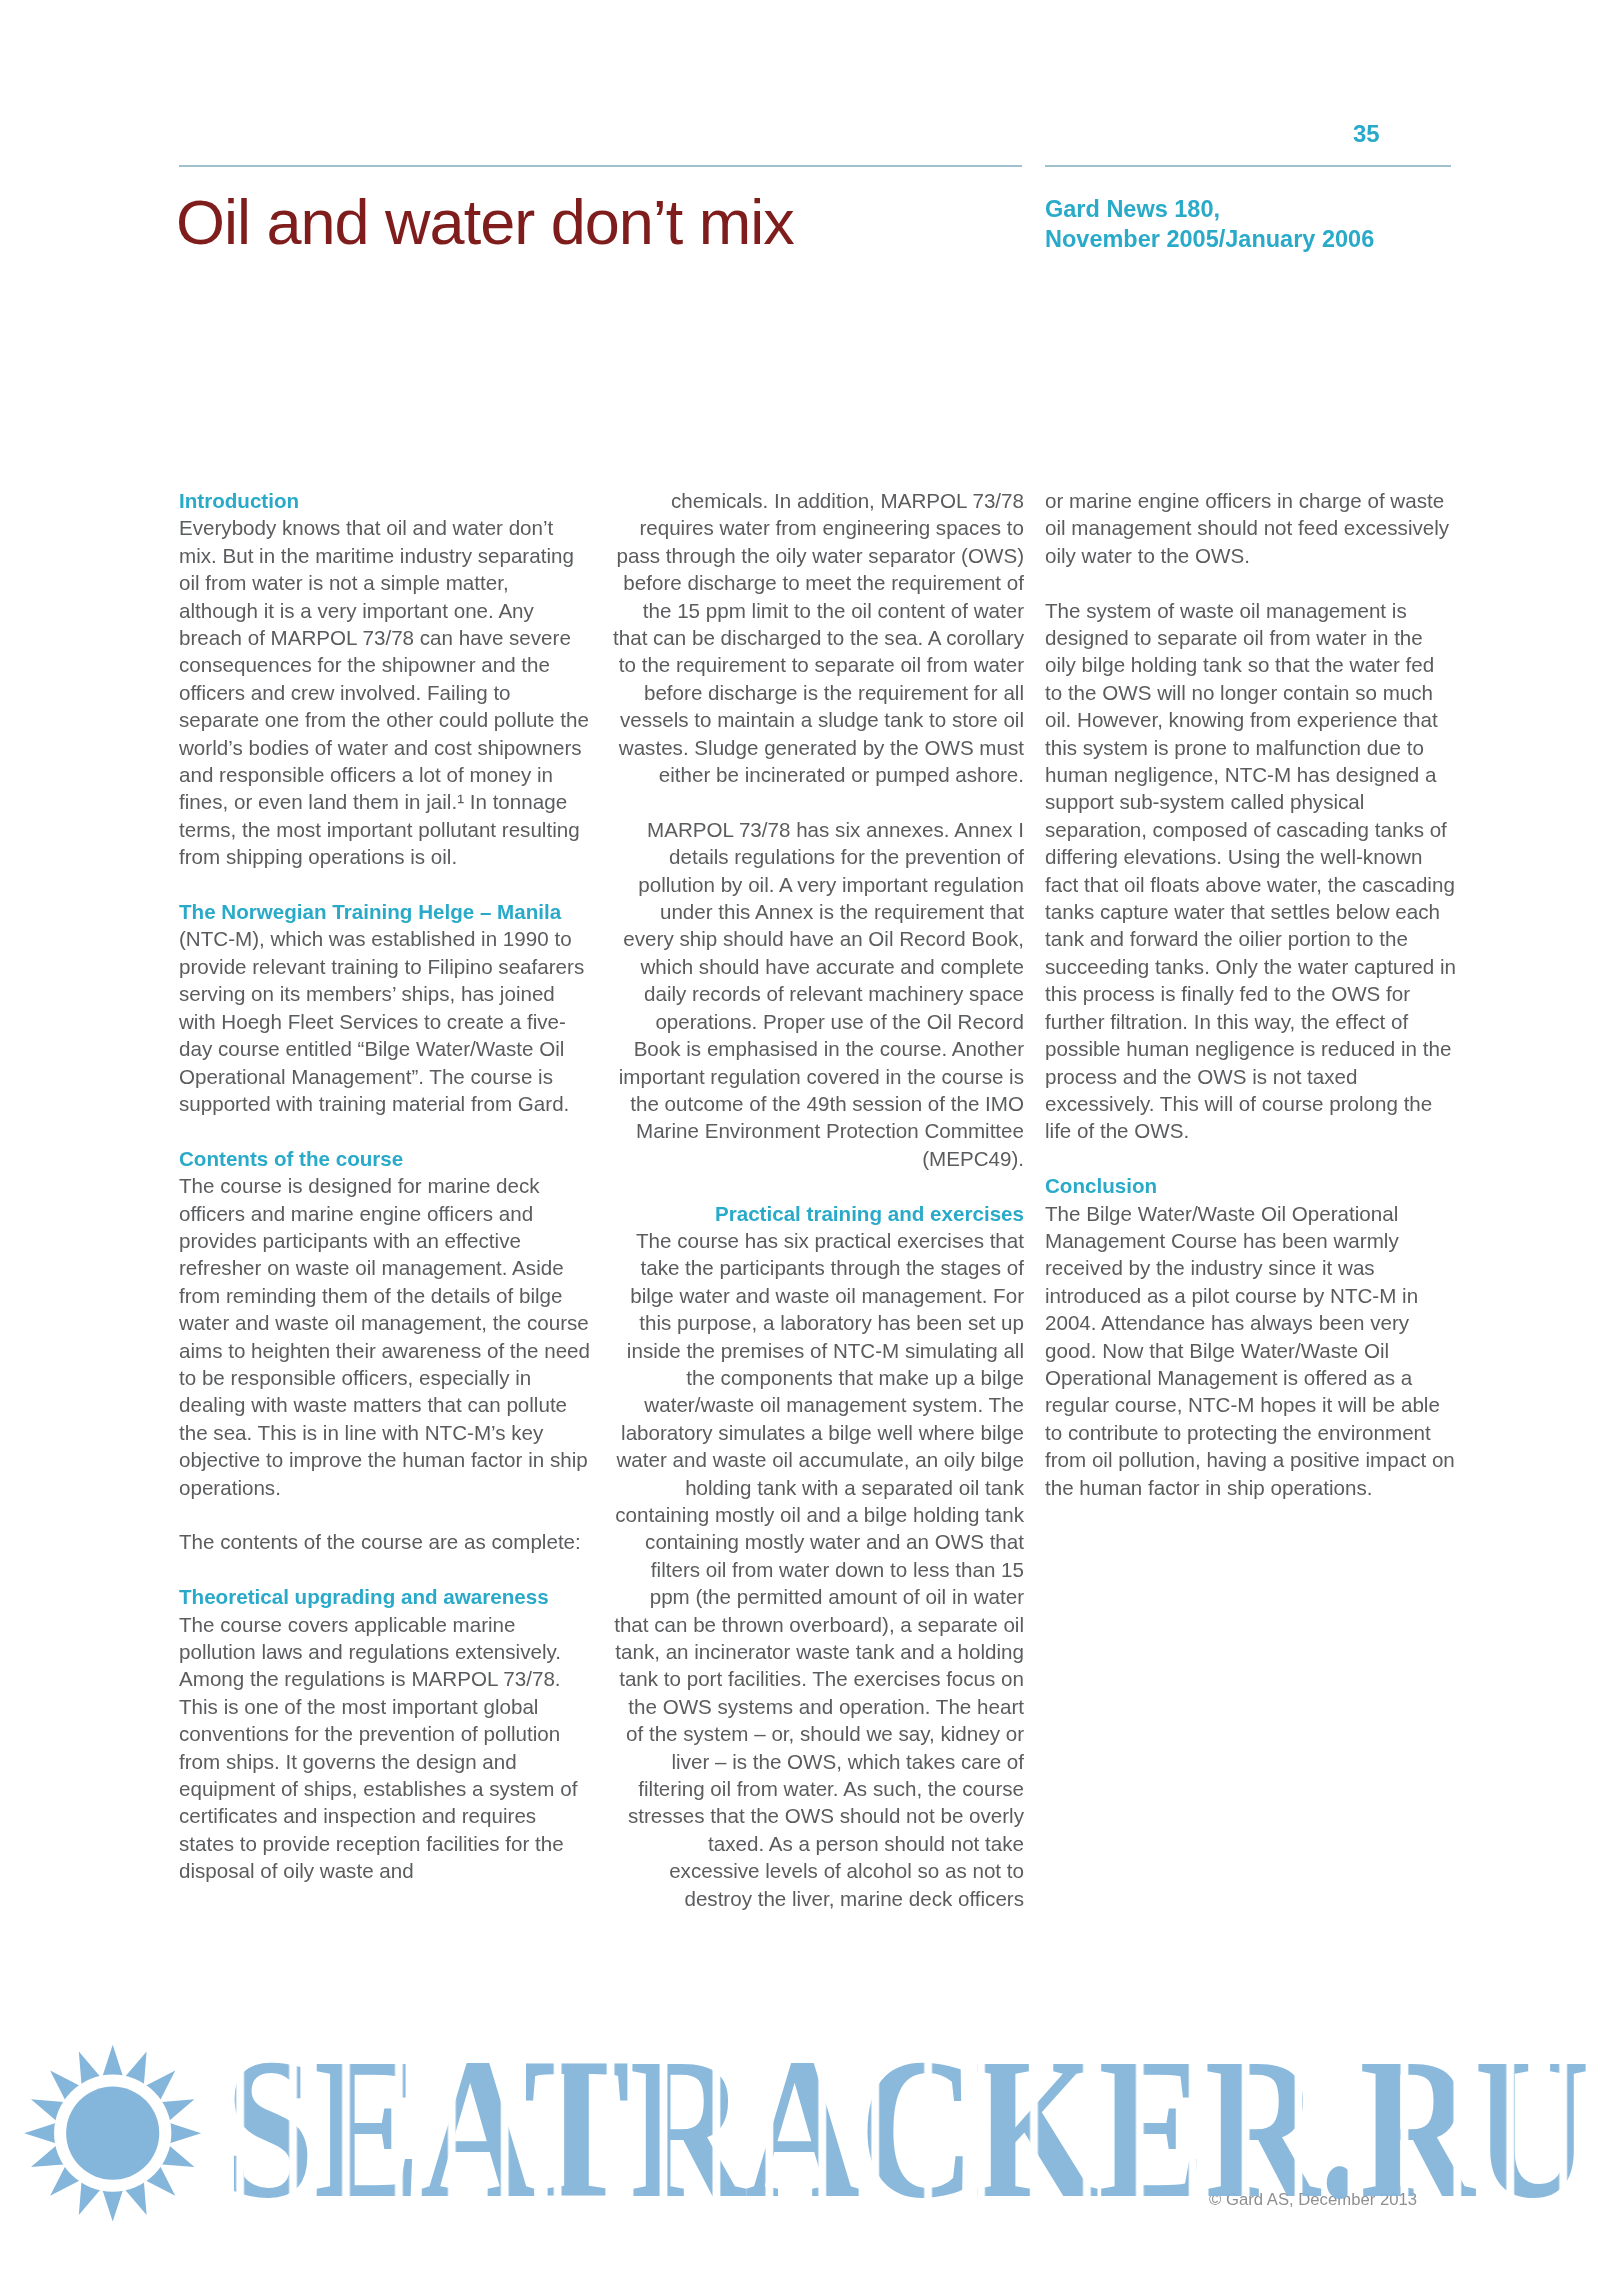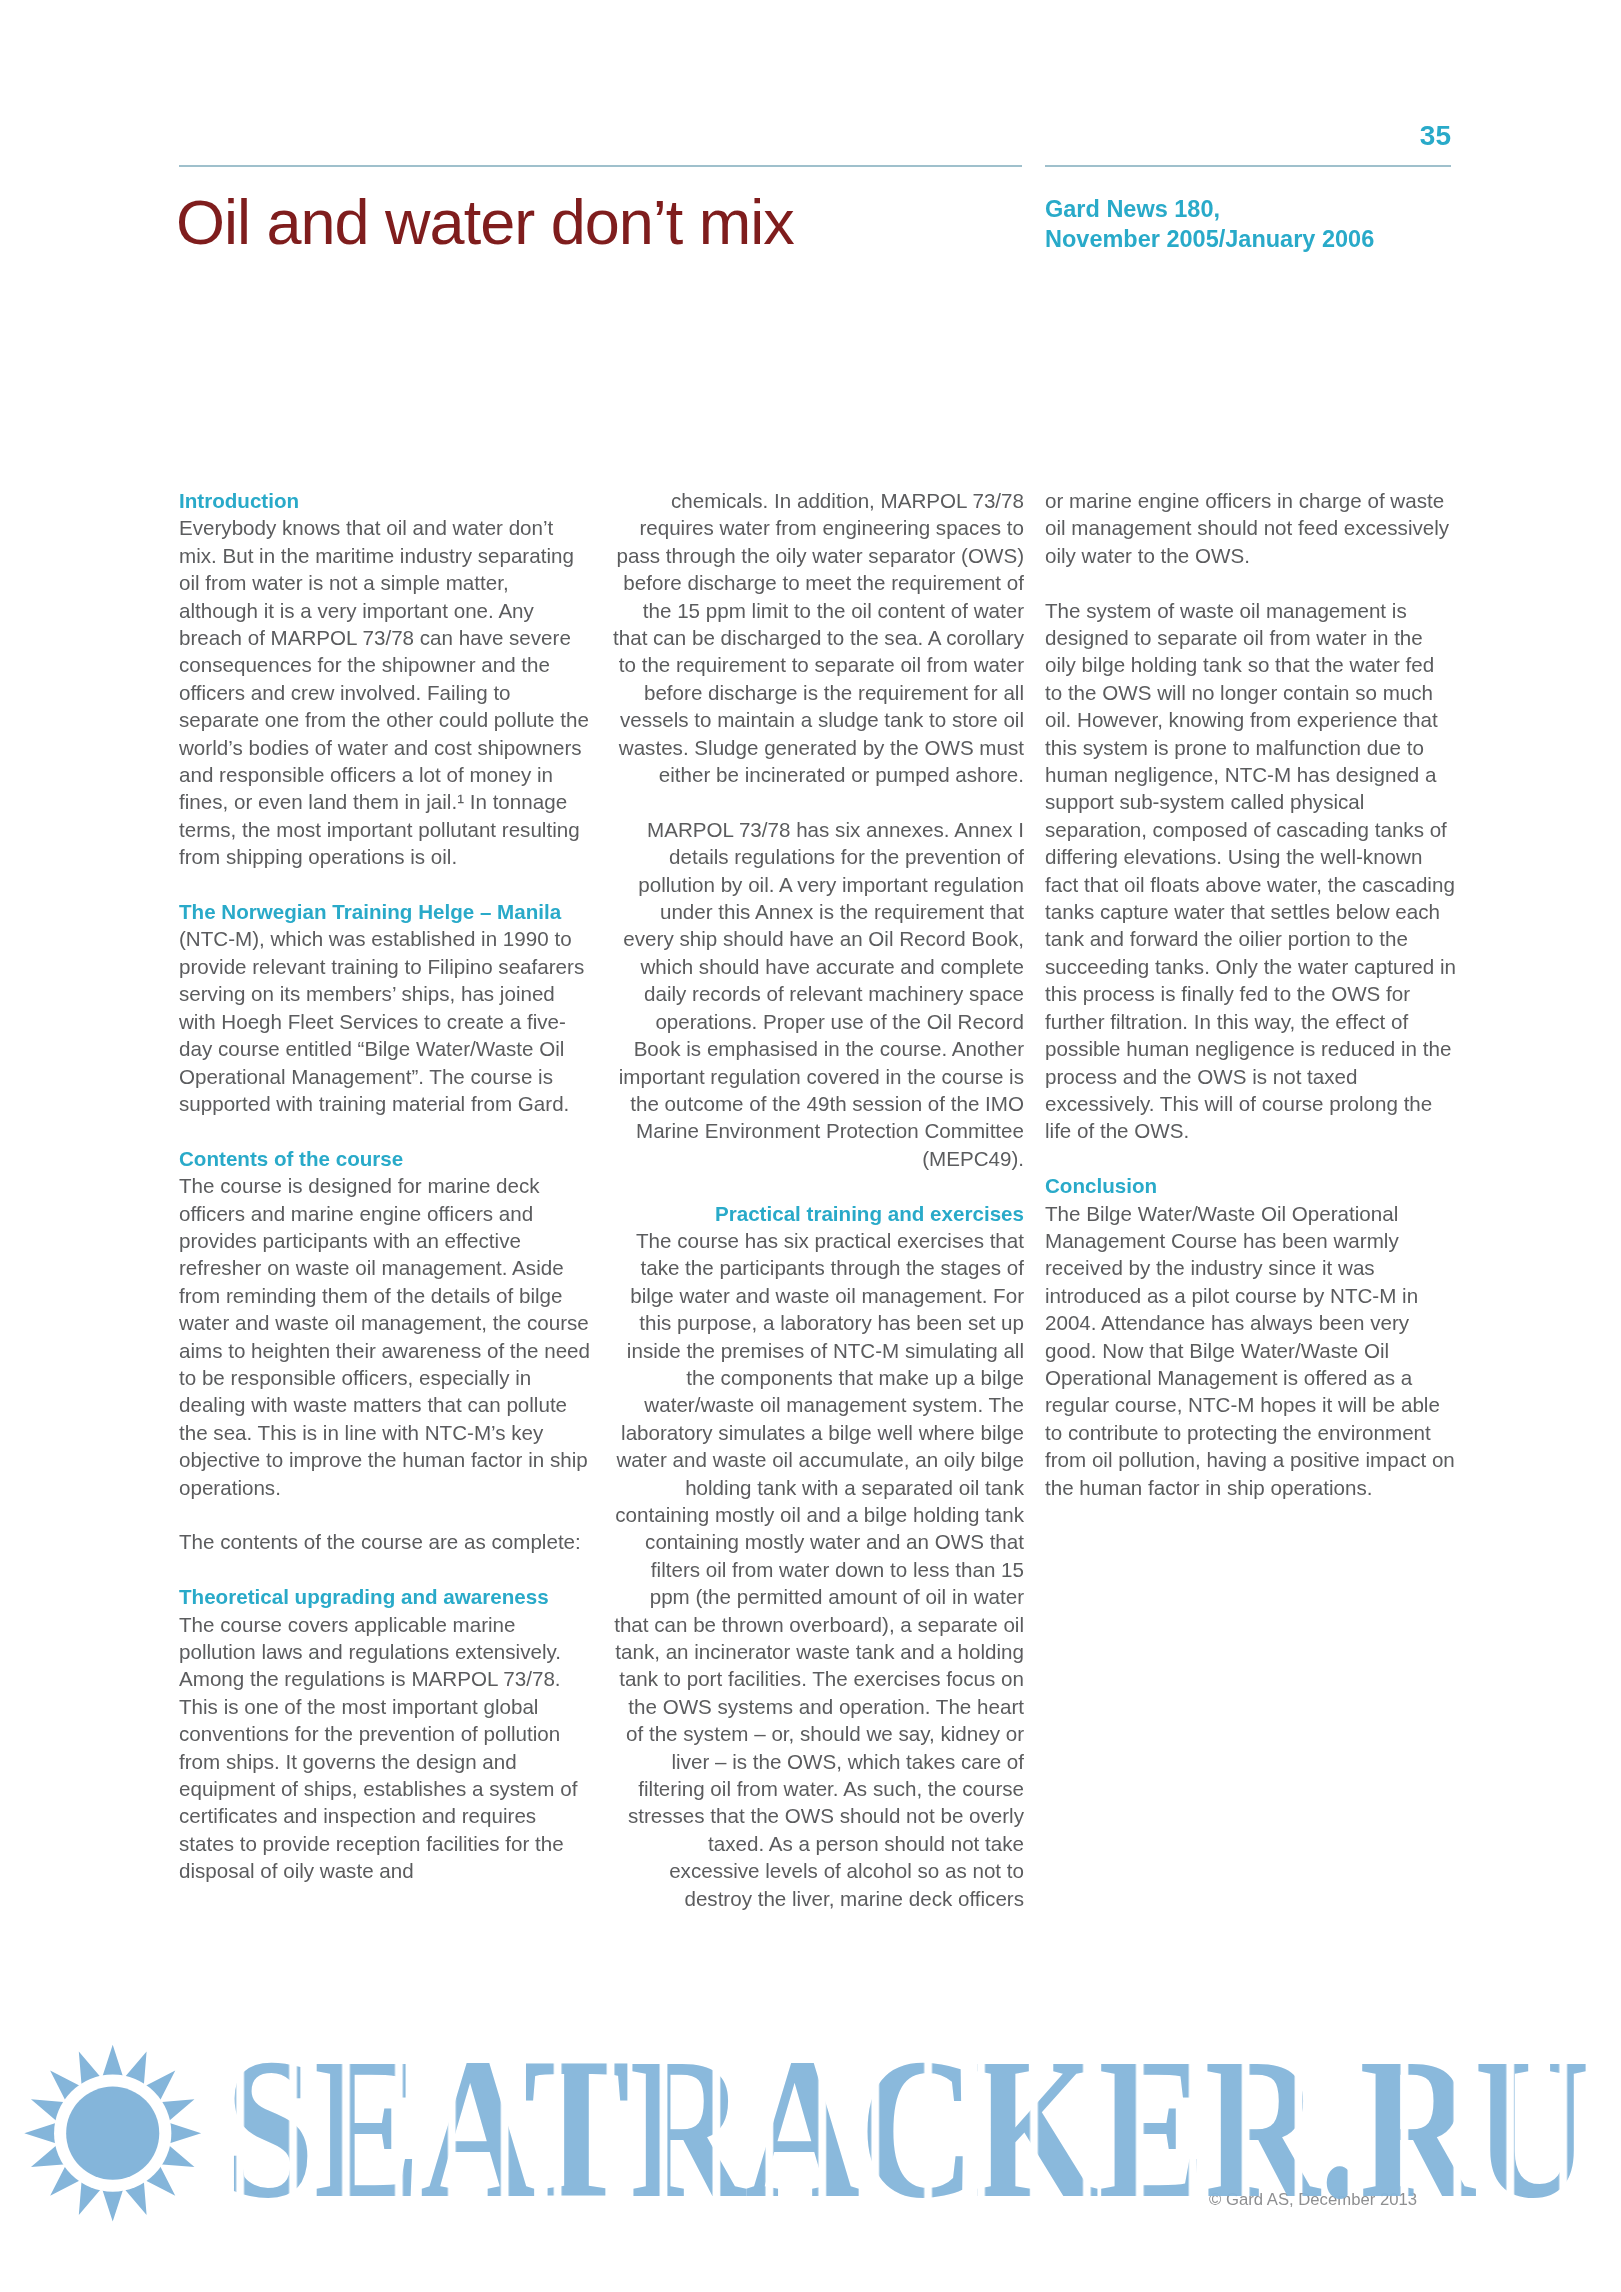--- a/index.html
+++ b/index.html
@@ -10,22 +10,22 @@
     height: 2293px;
     background: #ffffff;
     overflow: hidden;
     font-family: "Liberation Sans", sans-serif;
   }
   .page-number {
     position: absolute;
     top: 120px;
     left: 1353px;
     width: 98px;
-    text-align: right;
-    font-size: 28px;
+    text-align: left;
+    font-size: 24px;
     font-weight: bold;
     color: #29aac9;
   }
   .rule { position: absolute; top: 165px; height: 2px; background: #9fc0cc; }
   .rule-left  { left: 179px;  width: 843px; }
   .rule-right { left: 1045px; width: 406px; }
 
   .title {
     position: absolute;
     left: 176px;

